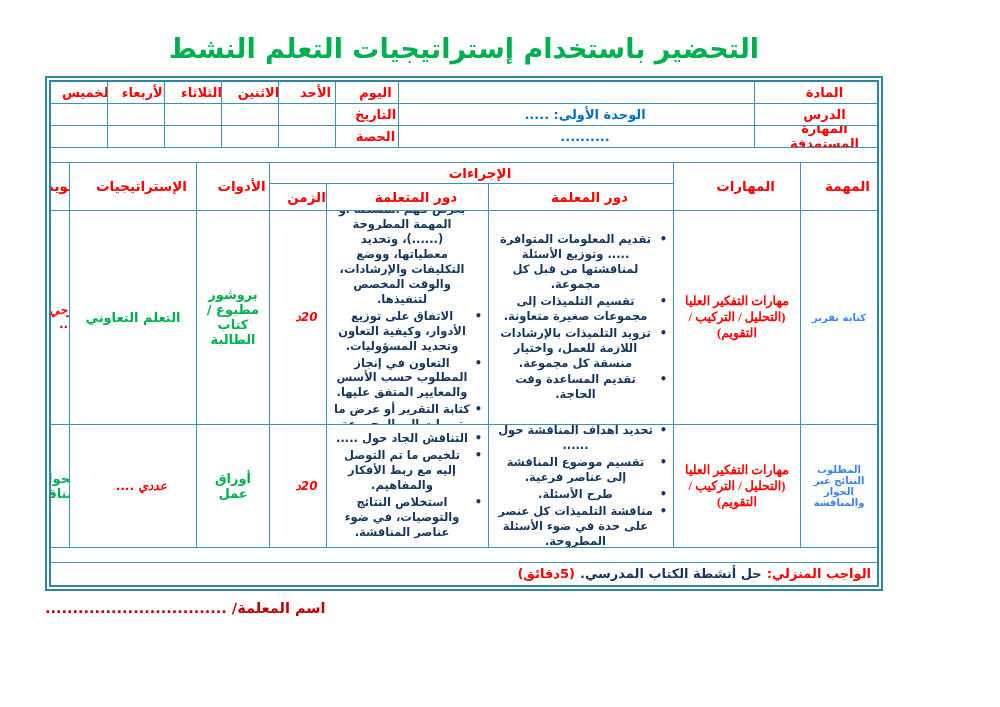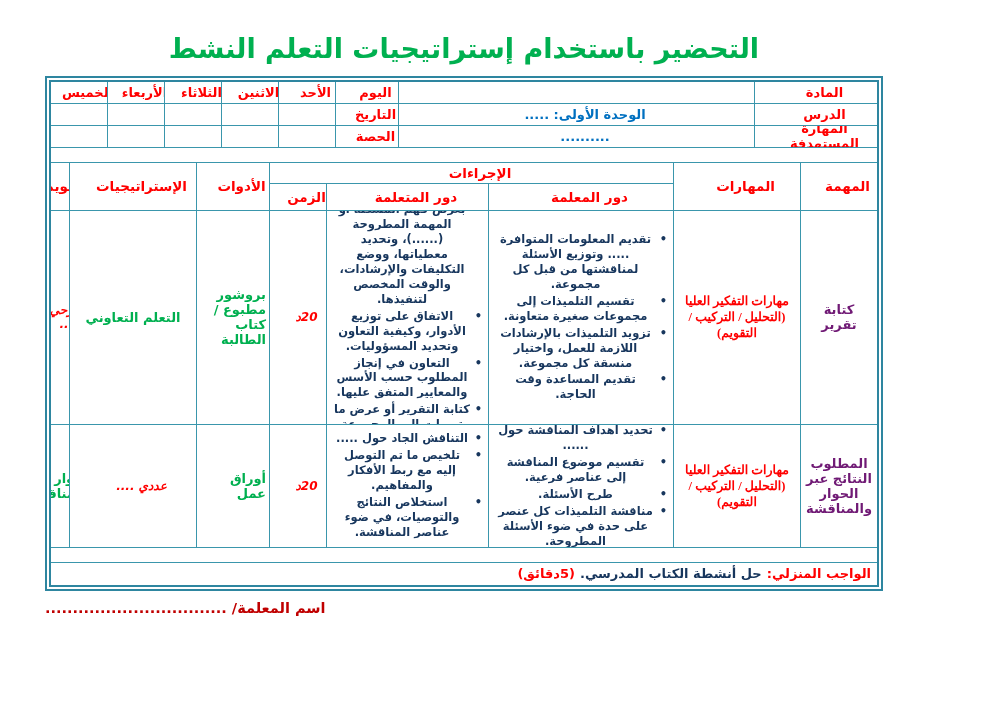--- a/index.html
+++ b/index.html
@@ -29,23 +29,23 @@
   
   .strip{height:14px;background:#ffffff;border-top:1px solid #3A96AC;border-bottom:1px solid #3A96AC;}
   
   .grid-main{grid-template-columns:76px 126px 184px 161px 56px 72px 126px 1fr;
              grid-template-rows:20px 26px 213px 122px;}
   .hcell{color:#FF0000;font-size:13.5px;}
   .h-task{grid-area:1/1/3/2}.h-skills{grid-area:1/2/3/3}
   .h-proc{grid-area:1/3/2/6}.h-teacher{grid-area:2/3/3/4}
   .h-learner{grid-area:2/4/3/5}.h-time{grid-area:2/5/3/6}
   .h-tools{grid-area:1/6/3/7}.h-strat{grid-area:1/7/3/8}.h-eval{grid-area:1/8/3/9}
-  .task-cell{color:#701a75;font-size:13px;padding:2px 3px;}
+  .task-cell{color:#3b82f6;font-size:10px;padding:2px 3px;}
   .skills-cell{color:#FF0000;font-size:12.5px;padding:2px 4px;font-family:Liberation Serif, serif;}
-  .green{color:#00B050;font-size:13px;padding:2px 3px;text-align:right;}
+  .green{color:#00B050;font-size:13px;padding:2px 3px;}
   .redval{color:#FF0000;font-size:12px;font-style:italic;}
   .list-cell{
     flex-direction:column;justify-content:center;align-items:stretch;
     padding:4px 6px;color:#17365D;font-size:11.5px;line-height:1.3;
   }
   .bullet-item{display:flex;direction:rtl;margin:1px 0;}
   .bullet{flex:0 0 11px;text-align:right;}
   .bullet-text{flex:1;text-align:center;}
   
   .homework{

